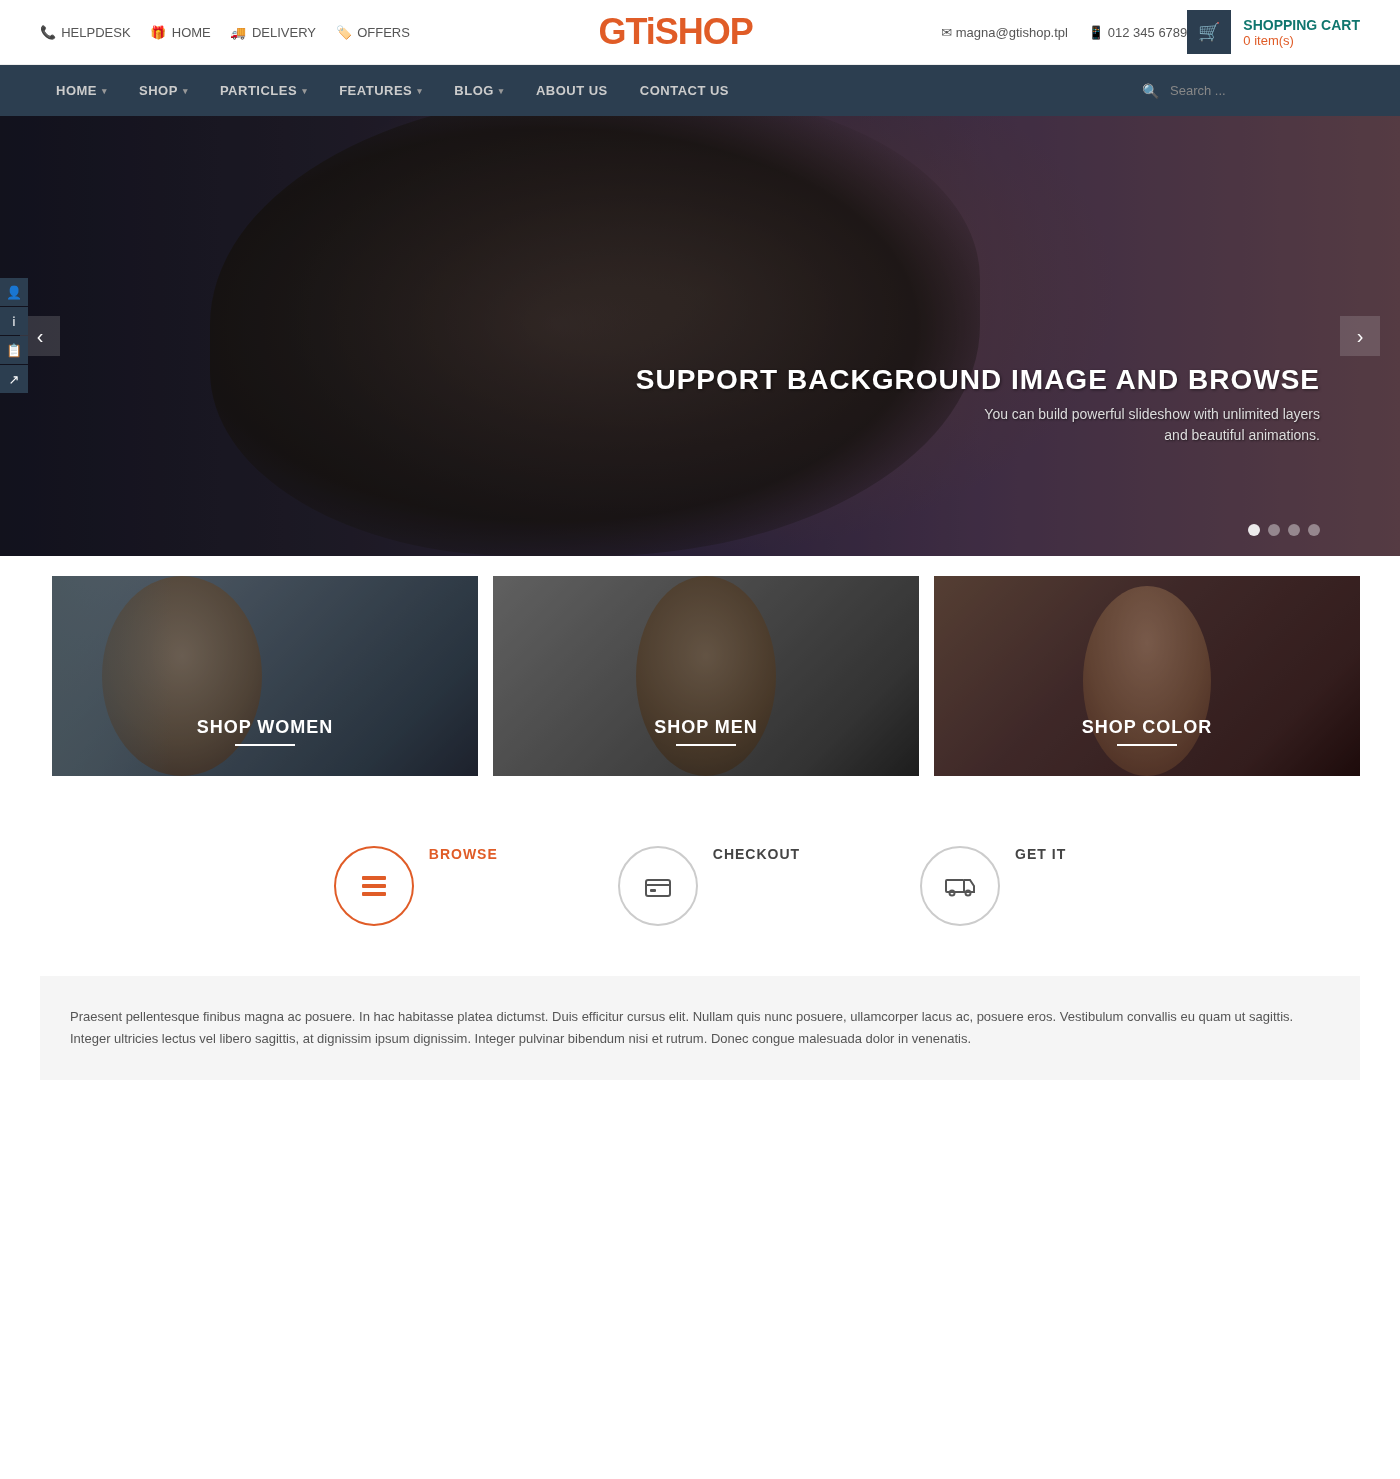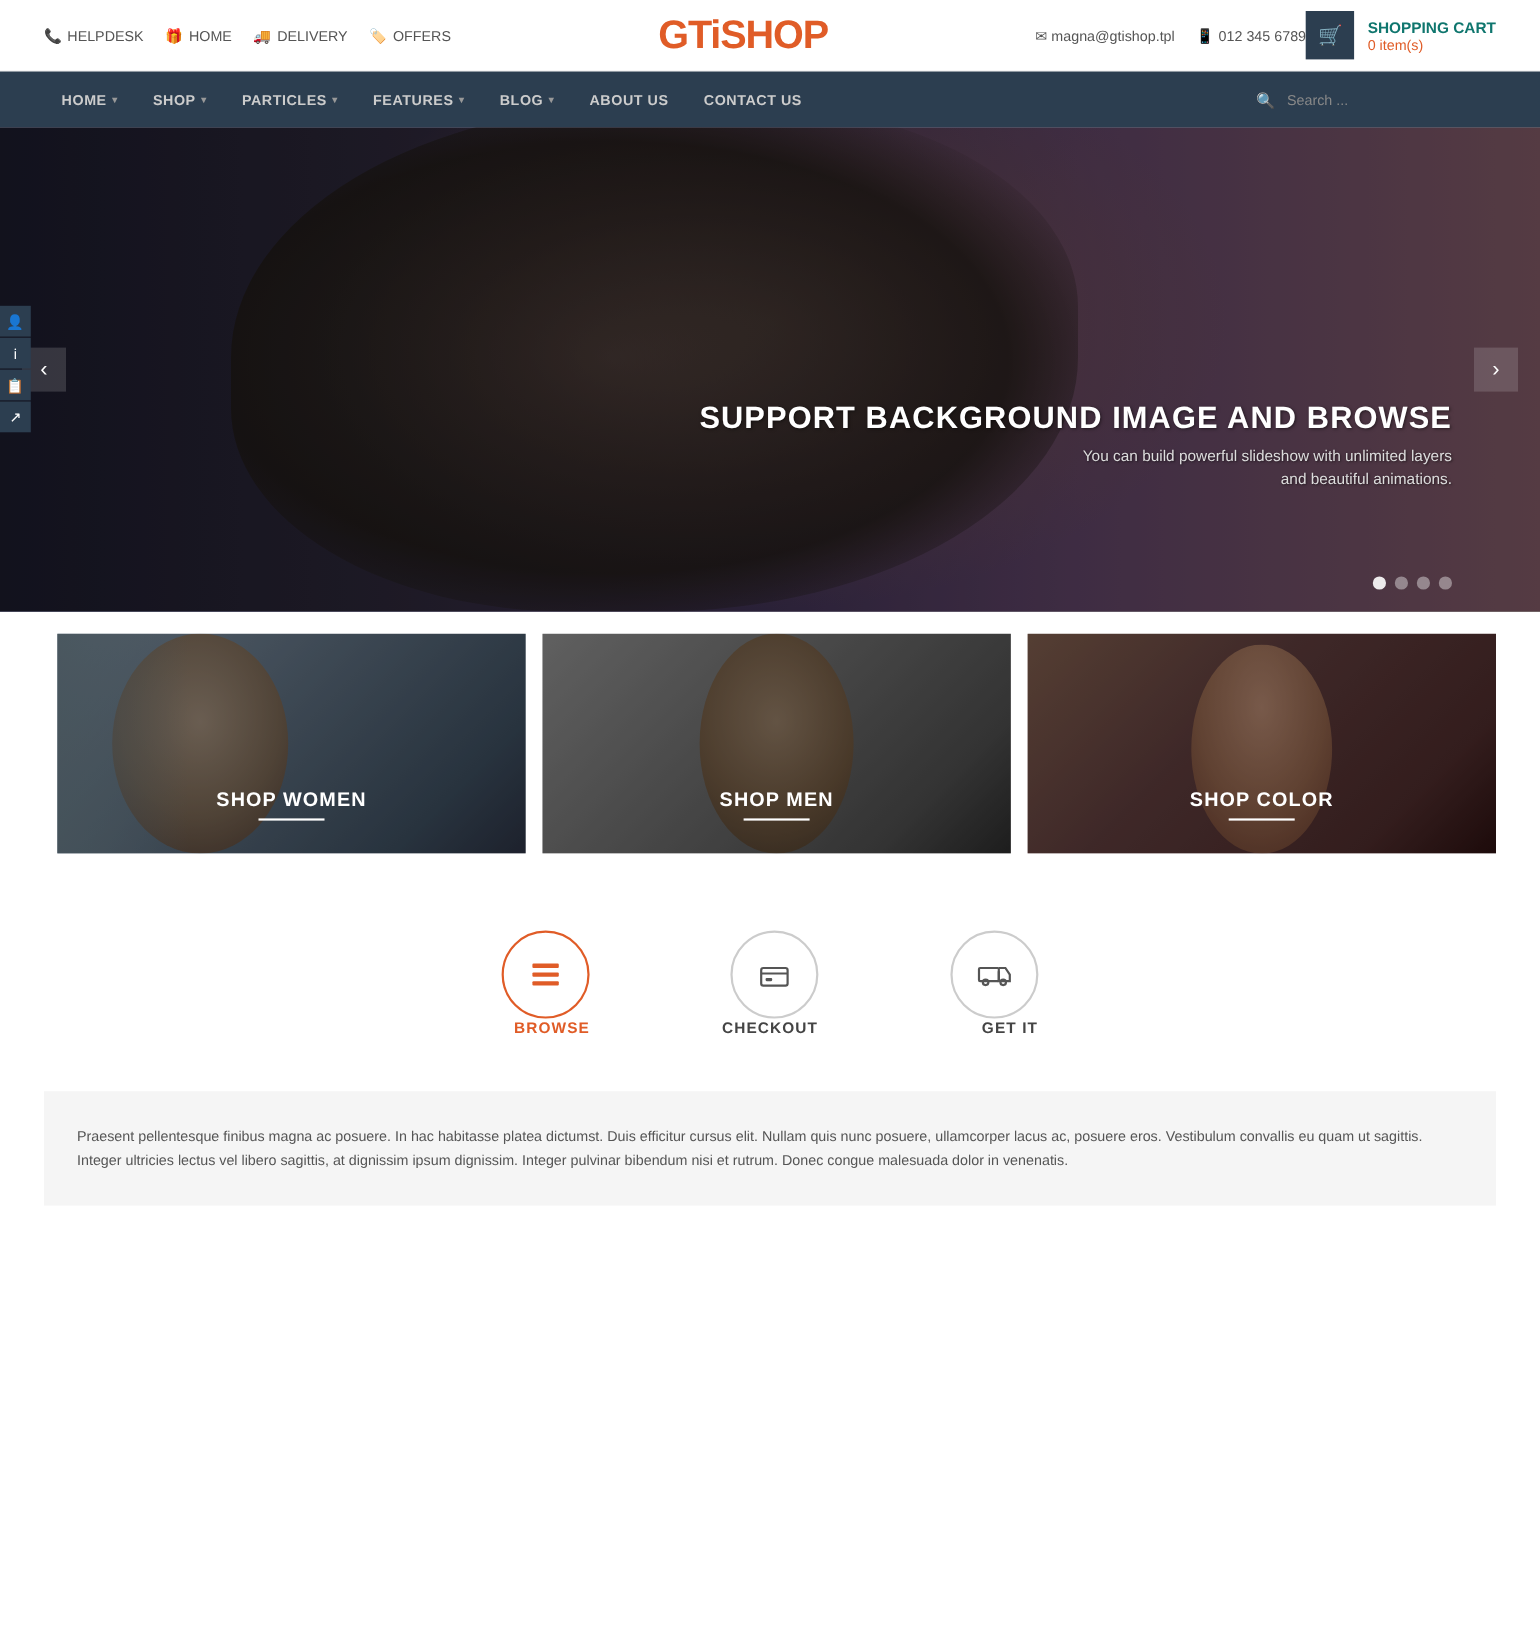--- a/index.html
+++ b/index.html
@@ -294,22 +294,23 @@
     .features {
       display: flex;
       justify-content: center;
       align-items: center;
       gap: 120px;
       padding: 50px 40px;
       background: #fff;
     }
     .feature-item {
       display: flex;
-      flex-direction: column;
-      align-items: flex-end;
+      flex-direction: row;
+      align-items: flex-start;
+      gap: 15px;
     }
     .feature-icon-circle {
       width: 80px;
       height: 80px;
       border-radius: 50%;
       border: 2px solid #ccc;
       display: flex;
       align-items: center;
       justify-content: center;
       font-size: 28px;

